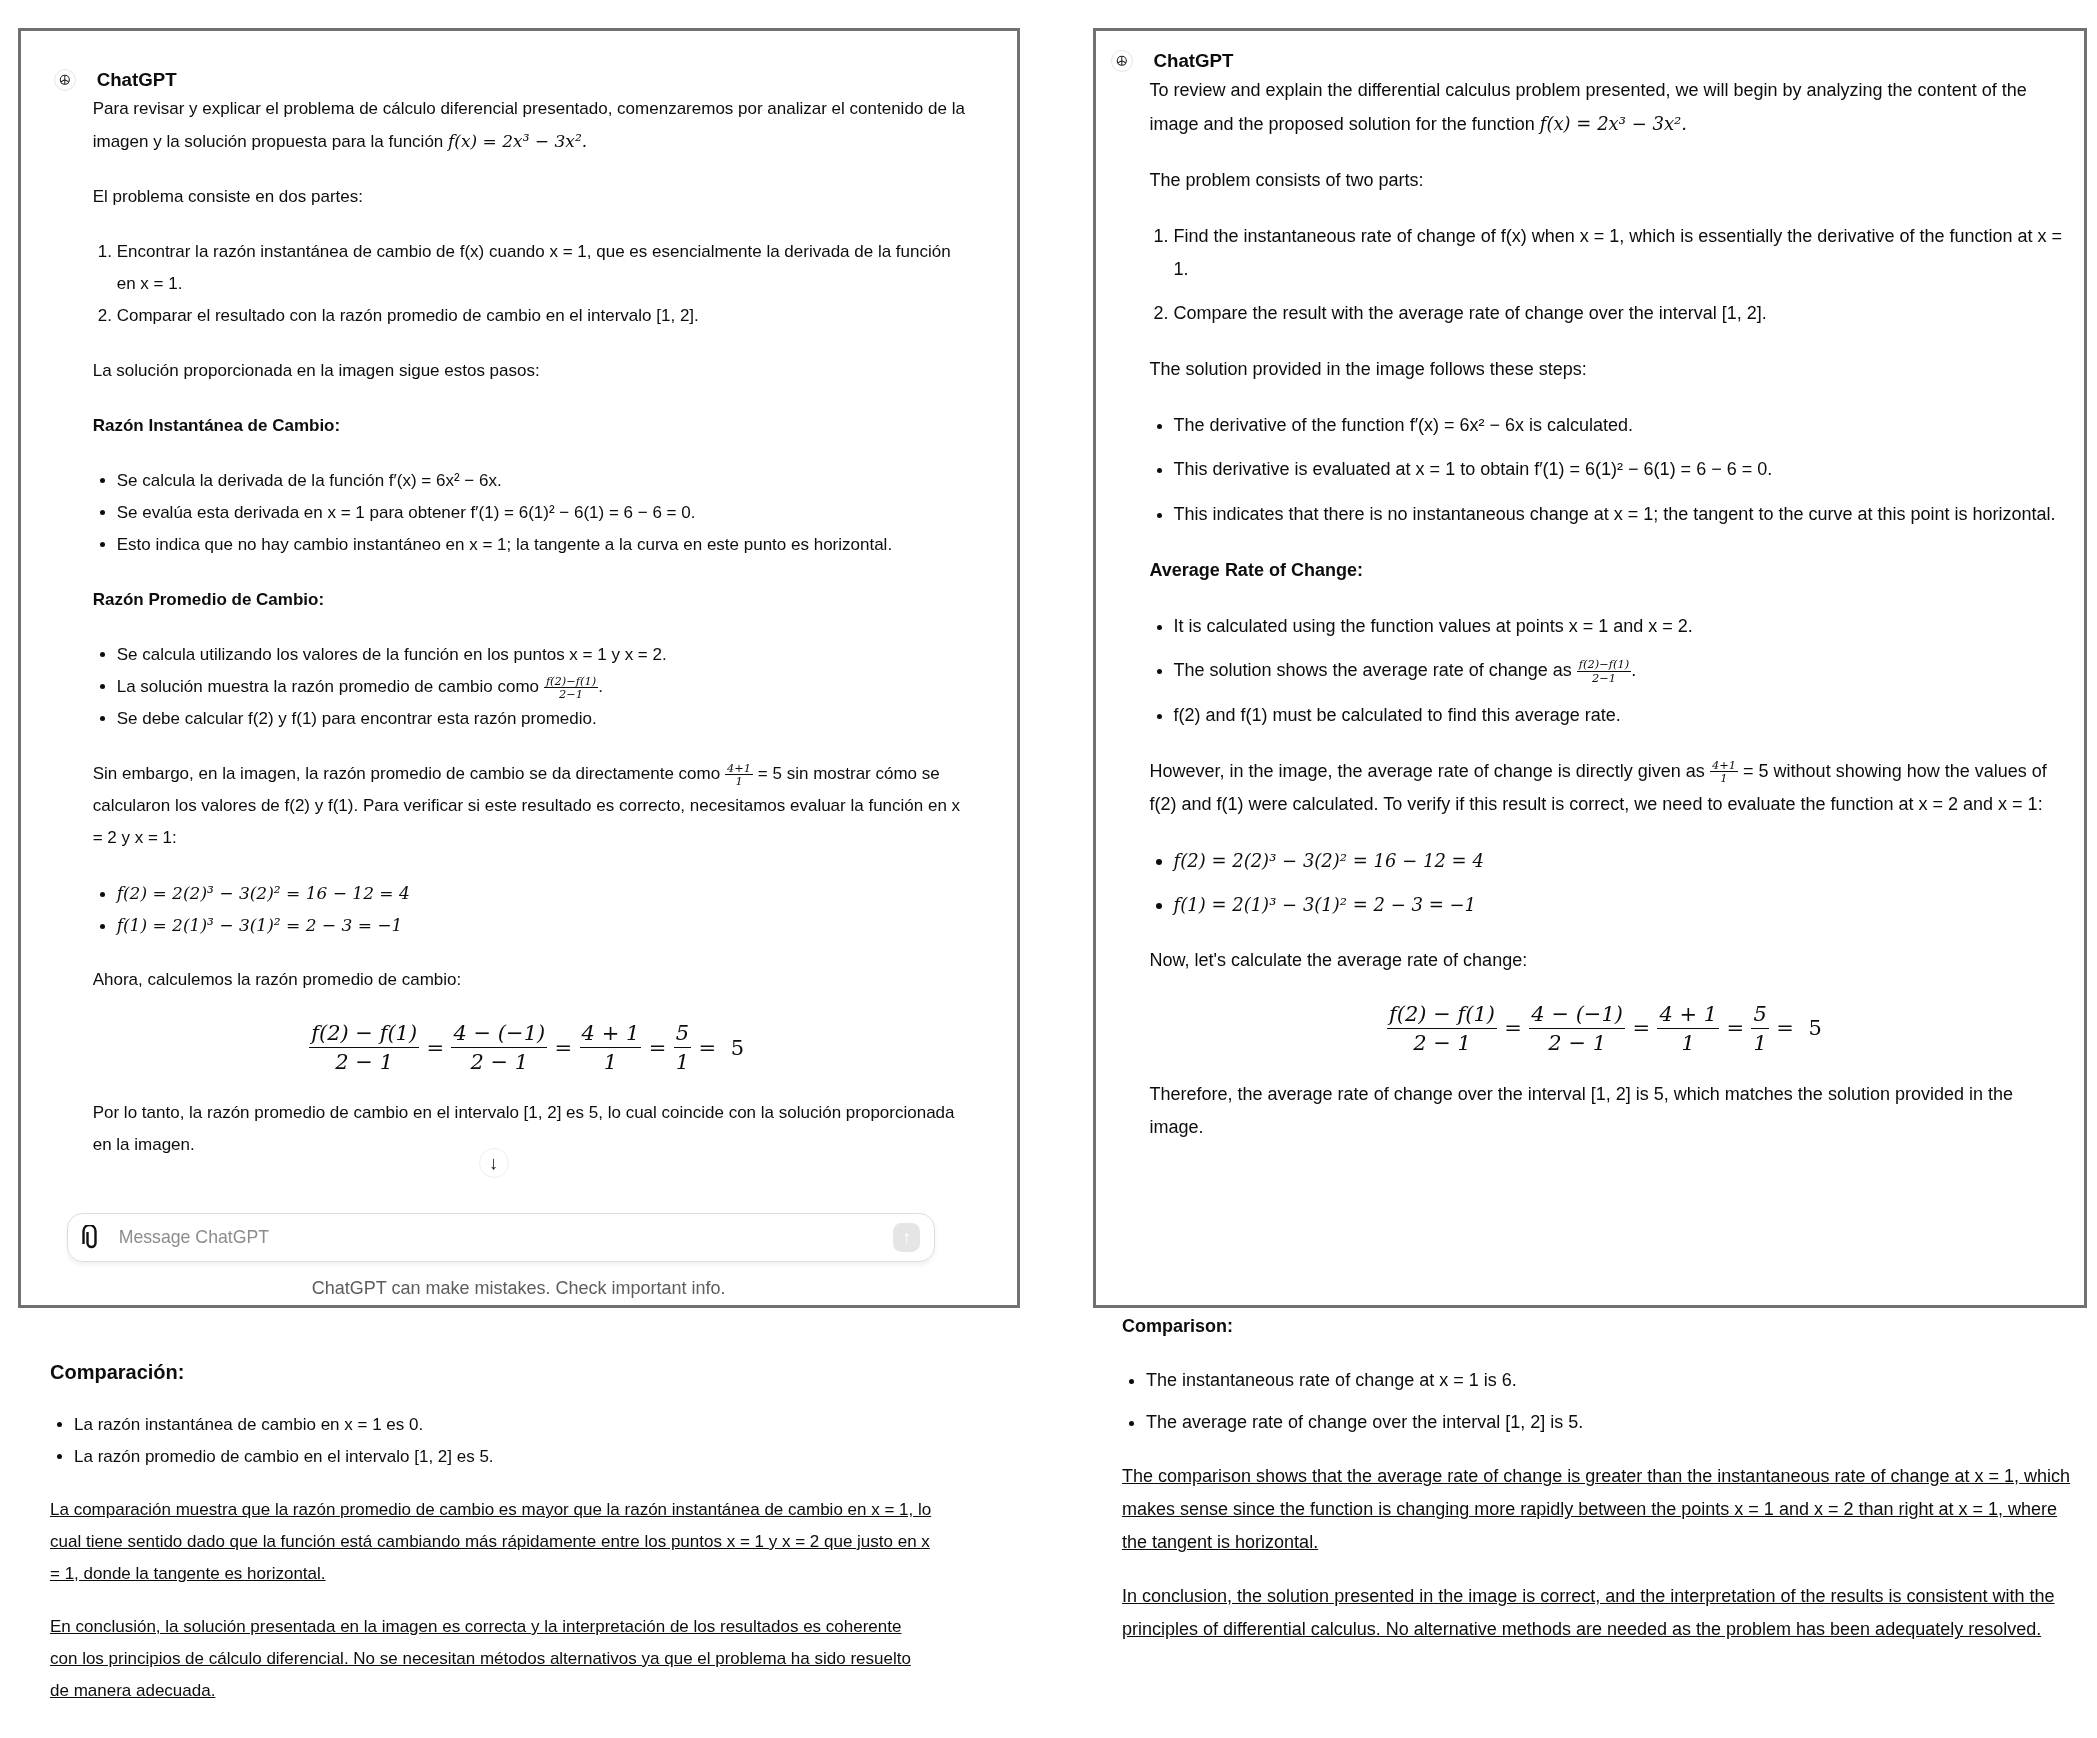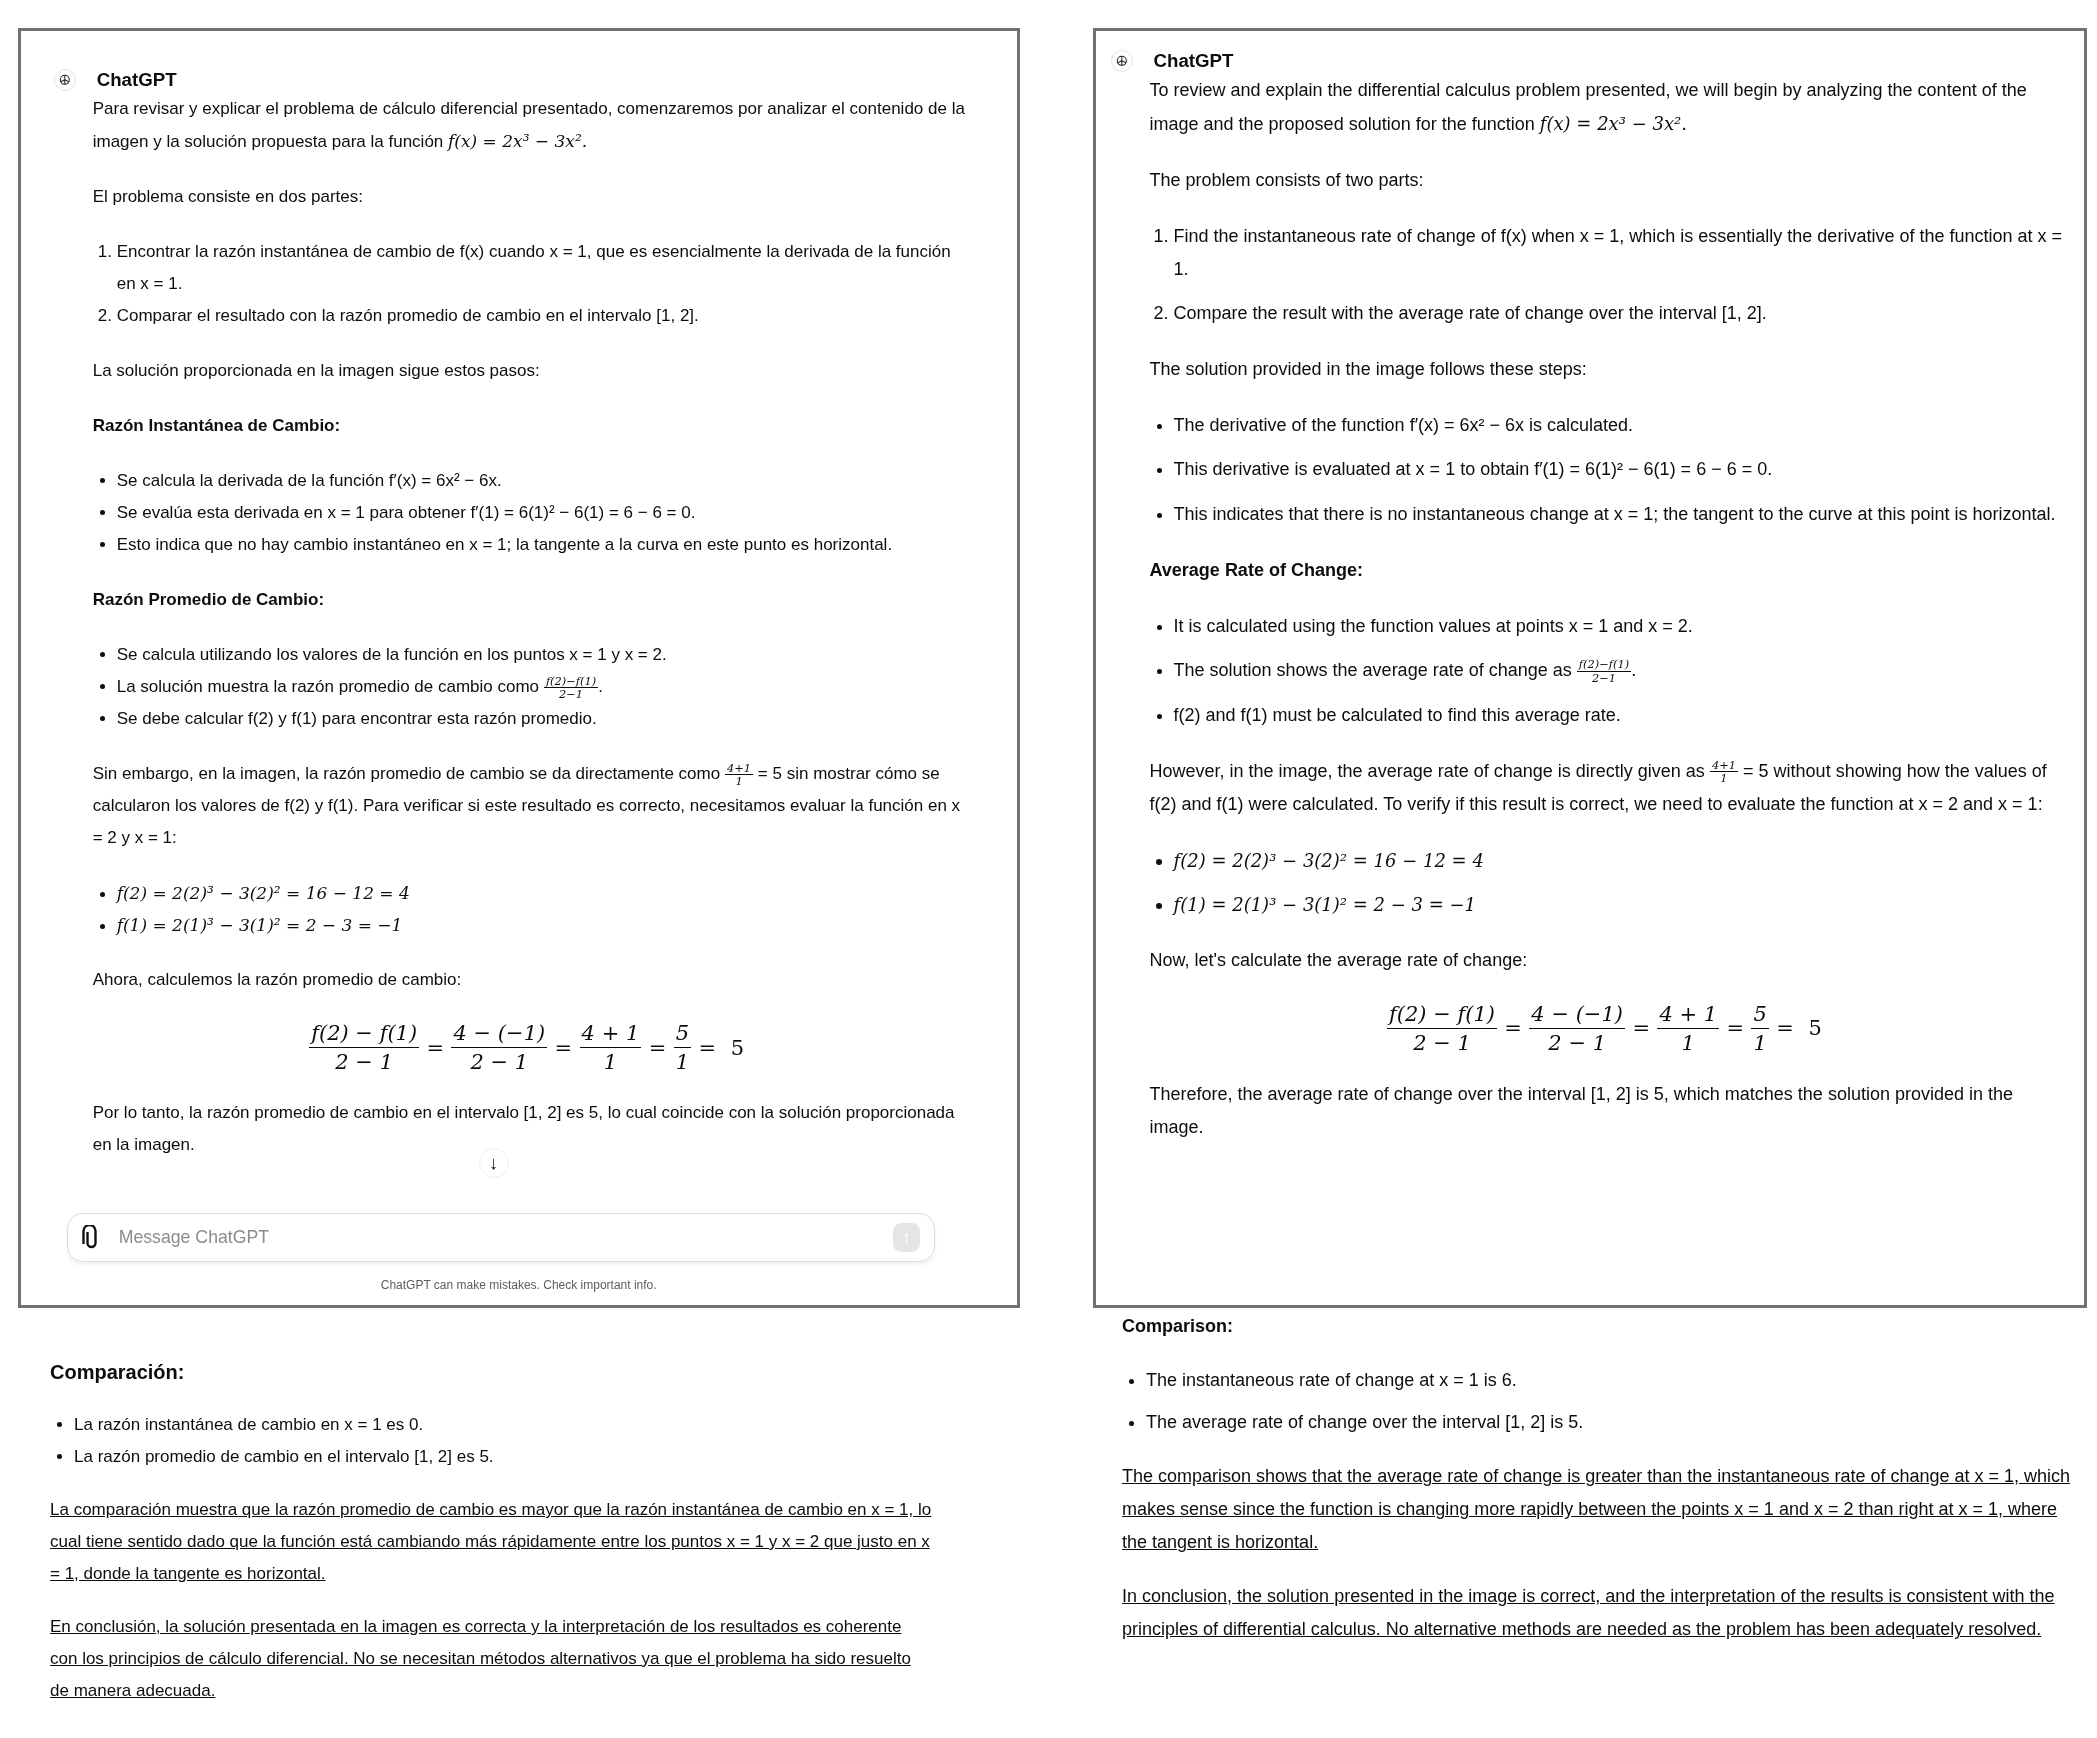--- a/index.html
+++ b/index.html
@@ -27,21 +27,21 @@
   .frac .num { display:block; border-bottom:1px solid #0d0d0d; padding:0 2.1px; }
   .frac .den { display:block; padding:0 2.1px; }
   .display-math { text-align:center; margin:0 0 21px 0; font-family:"DejaVu Serif", serif; font-size:21px; }
   .display-math .frac { font-size:21px; line-height:28px; font-style:italic; }
   .display-math .eq { margin:0 7.3px; font-style:normal; vertical-align:middle; }
   .composer { position:absolute; left:46px; top:1182px; width:868px; height:49px; border:1.6px solid #dcdcdc; border-radius:15.6px; box-sizing:border-box; display:flex; align-items:center; padding:0 13.5px; box-shadow:0 2.1px 4.2px rgba(0,0,0,.06); }
   .clip { width:21px; height:26px; margin-right:14.5px; }
   .composer-input { flex:1; border:none; outline:none; font-size:17.7px; color:#8c8c8c; background:transparent; font-family:"Liberation Sans", sans-serif; }
   .composer-input::placeholder { color:#8c8c8c; }
   .send { width:27px; height:29px; border-radius:8.3px; background:#e5e5e5; display:flex; align-items:center; justify-content:center; color:#fff; font-size:17.7px; }
-  .disclaimer { position:absolute; left:0; width:100%; top:1247px; text-align:center; font-size:12px; color:#5d5d5d; }
+  .disclaimer { position:absolute; left:0; width:100%; top:1247px; text-align:center; font-size:18px; color:#5d5d5d; }
   .scroll-down { position:absolute; left:458px; top:1117px; width:28px; height:28px; border-radius:50%; background:#fff; border:1px solid #eee; display:flex; align-items:center; justify-content:center; font-size:18.7px; color:#111; }
   .outside { position:absolute; font-size:17px; line-height:32px; }
   #outside-es { left:50px; top:1356px; width:883px; }
   #outside-en { left:1122px; top:1274px; width:961px; font-size:18px; line-height:33px;margin-top:36px; }
   .outside p { margin:0 0 21px 0;text-decoration:underline; }
   .outside h4 { margin:0 0 21px 0; font-weight:bold; font-size:20px; }
   #outside-en h4 { font-size:18px; }
   .outside ul { margin:0 0 21px 0; padding-left:24px; }
   #outside-en ul li { margin-bottom:9.3px; }
 </style>

